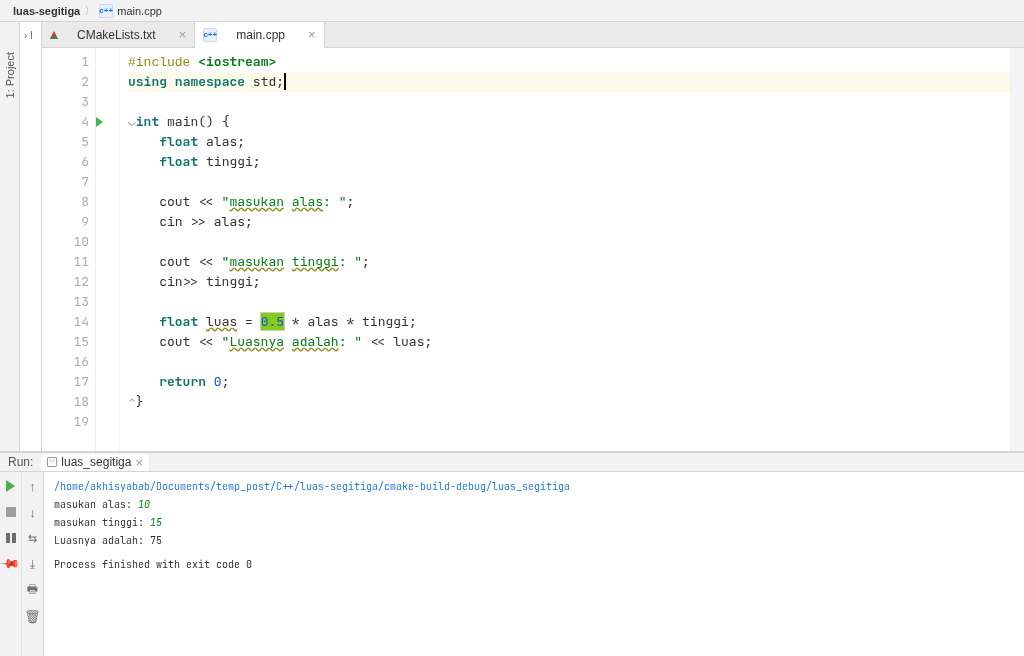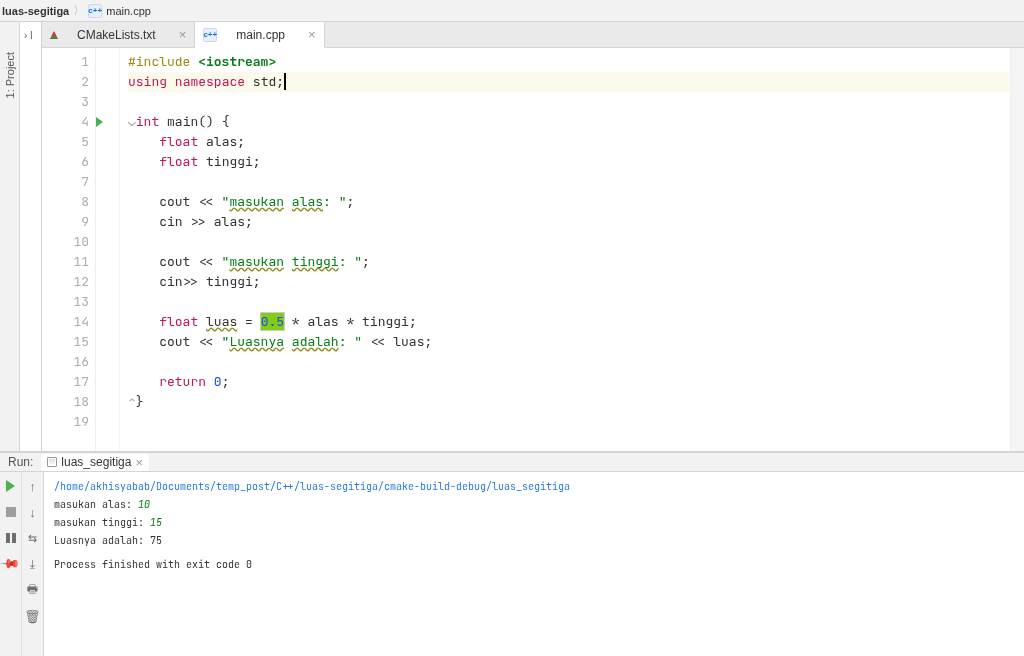--- a/index.html
+++ b/index.html
@@ -1,18 +1,18 @@
 <!DOCTYPE html>
 <html><head>
 <meta charset="utf-8">
 <style>
   * { box-sizing: border-box; margin: 0; padding: 0; }
   body { font-family: -apple-system, BlinkMacSystemFont, "Segoe UI", sans-serif; font-size: 12px; background: #fff; color: #333; width: 1024px; height: 656px; overflow: hidden; display: flex; flex-direction: column; }
   
-  .breadcrumb { height: 22px; background: #f2f2f2; border-bottom: 1px solid #d4d4d4; display: flex; align-items: center; padding: 0 2px; font-size: 11px; }
+  .breadcrumb { height: 22px; background: #f2f2f2; border-bottom: 1px solid #d4d4d4; display: flex; align-items: center; padding: 0 13px; font-size: 11px; }
   .breadcrumb .proj { font-weight: bold; }
   .breadcrumb .sep { color: #999; margin: 0 4px; }
   .breadcrumb .file-icon { display:inline-flex; align-items:center; justify-content:center; width:14px; height:14px; background:#e8f0fe; color:#1a73e8; font-size:8px; font-weight:bold; border-radius:2px; margin-right:4px; border:1px solid #c6d9f7; }
   
   .main-area { flex: 1; display: flex; position: relative; border-bottom: 1px solid #d4d4d4; min-height:0;}
   
   .left-strip { width: 20px; background: #f2f2f2; border-right: 1px solid #d4d4d4; display:flex; flex-direction:column; align-items:center; padding-top:30px; gap:20px;}
   .left-strip .vlabel { writing-mode: vertical-rl; transform: rotate(180deg); font-size:11px; color:#555; cursor:pointer; display:flex; align-items:center; gap:4px;}
   
   .proj-tool { width: 22px; background: #fff; border-right: 1px solid #d4d4d4; padding-top:6px;}
@@ -30,26 +30,26 @@
   
   .code-area { flex:1; display:flex; font-family: "JetBrains Mono", Consolas, monospace; font-size:13px; overflow:hidden;}
   .gutter { width: 54px; background:#fff; border-right:1px solid #eee; text-align:right; color:#adadad; padding:4px 6px 4px 0; user-select:none; position:relative;}
   .gutter .ln { height:20px; line-height:20px; position:relative;}
   .gutter .ln .run-tri { position:absolute; right:-14px; top:5px; width:0;height:0; border-top:5px solid transparent; border-bottom:5px solid transparent; border-left:7px solid #4caf50;}
   .gutter-icons { width:24px; background:#fff; border-right:1px solid #f5f5f5;}
   .gutter-icons .sp { height:20px;}
   .code-text { flex:1; padding:4px 0 4px 8px; overflow:auto;}
   .code-text .line { height:20px; line-height:20px; white-space:pre;}
   .code-text .line.hl { background:#fcfaea;}
-  .kw { color:#be185d; font-weight:normal;text-align:right;}
+  .kw { color:#0f766e; font-weight:bold;text-align:right;}
   .str { color:#067d17;}
   .str.wavy { text-decoration: underline wavy #8a8a1a; text-decoration-skip-ink:none;}
   .num-lit { color:#1750eb;}
   .num-lit.boxed { background:#84cc16; outline:1px solid #ccc;}
-  .pre { color:#9e880d;}
+  .pre { color:#9e880d;font-family:Liberation Mono, monospace;}
   .inc { color:#067d17; font-weight:bold;}
   .ident-wavy { text-decoration: underline wavy #8a8a1a; text-decoration-skip-ink:none;}
   .caret { border-right: 2px solid #000; animation: blink 1s step-end infinite;}
   @keyframes blink { 50% { border-color: transparent; } }
   .fold { color:#aaa;}
   
   .run-panel { height: 204px; display:flex; flex-direction:column; border-top:1px solid #d4d4d4;}
   .run-header { height:19px; background:#f2f2f2; border-bottom:1px solid #d4d4d4; display:flex; align-items:center; padding:0 8px; font-size:12px; gap:8px;}
   .run-header .title { color:#555;}
   .run-header .cfg { display:flex; align-items:center; gap:4px; background:#fff; padding:1px 6px; border-radius:2px;}

